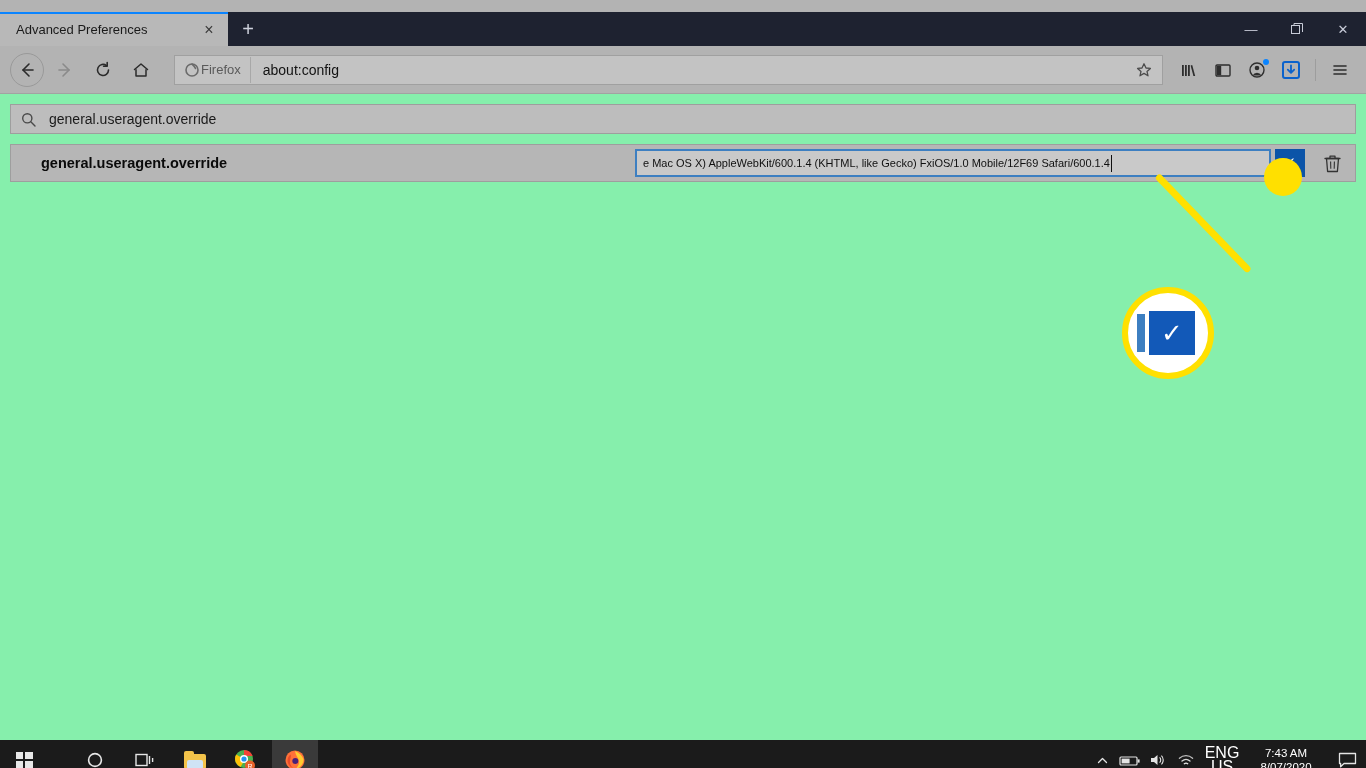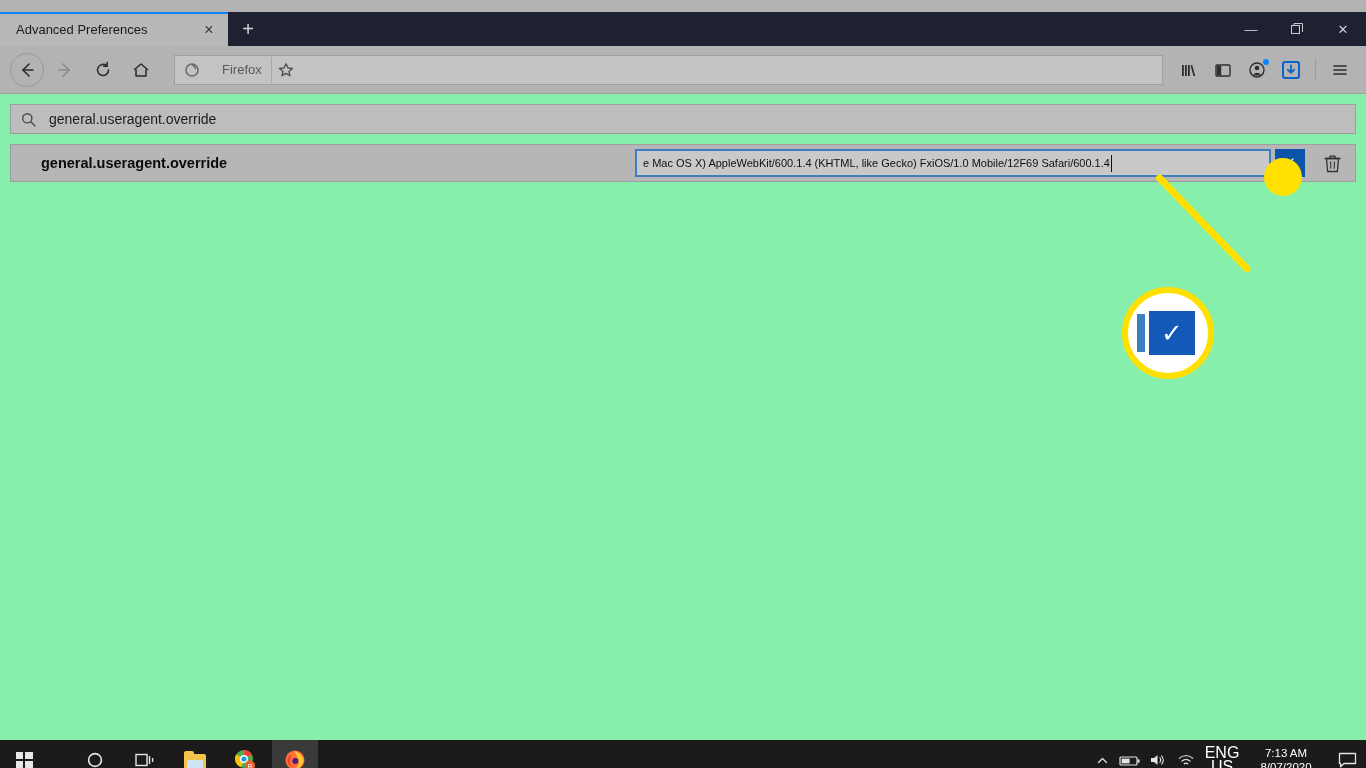--- a/index.html
+++ b/index.html
@@ -70,21 +70,21 @@
   .navbtn.disabled { color: #8a8a8a; }
 
   .urlbar {
     flex: 1; height: 30px; margin: 0 10px 0 12px;
     background: #c3c3c3;
     border: 1px solid #a0a0a0;
     display: flex; align-items: center;
     padding: 0 4px;
   }
   .identity {
-    display: flex; align-items: center; gap: 23px;
+    display: flex; align-items: center; gap: 2px;
     padding: 0 9px 0 6px; height: 26px;
     border-right: 1px solid #a8a8a8;
     color: #5a5a5a; font-size: 13px;
   }
   .url-text {
     flex: 1; padding-left: 12px;
     font-size: 14px; color: #121212;
     white-space: nowrap; overflow: hidden;
   }
   .star {
@@ -337,20 +337,21 @@
     </div>
 
     <div class="urlbar">
       <div class="identity">
         <svg width="14" height="14" viewBox="0 0 14 14">
           <circle cx="7" cy="7" r="6" fill="none" stroke="#6b6b6b" stroke-width="1.6"></circle>
           <path d="M7 1.2 C9 3 10 4 10.5 5.5" fill="none" stroke="#6b6b6b" stroke-width="1.6" stroke-linecap="round"></path>
         </svg>
         <span>Firefox</span>
       </div>
+      <div class="url-text">about:config</div>
       <div class="star">
         <svg width="16" height="16" viewBox="0 0 16 16">
           <path d="M8 1.8 L10 6 L14.4 6.4 L11 9.4 L12 13.8 L8 11.4 L4 13.8 L5 9.4 L1.6 6.4 L6 6 Z" fill="none" stroke="#4c4c4c" stroke-width="1.3" stroke-linejoin="round"></path>
         </svg>
       </div>
     </div>
 
     <div class="toolbar-icons">
       <div class="ticon">
         <svg width="18" height="18" viewBox="0 0 18 18">
@@ -513,21 +514,21 @@
           <path d="M2.4 5.2 A10 10 0 0 1 15.6 5.2" fill="none" stroke="#bdbdbd" stroke-width="1.3" stroke-linecap="round"></path>
           <path d="M5 8 A6.2 6.2 0 0 1 13 8" fill="none" stroke="#d8d8d8" stroke-width="1.3" stroke-linecap="round"></path>
           <path d="M7.3 10.7 A2.8 2.8 0 0 1 10.7 10.7" fill="none" stroke="#e8e8e8" stroke-width="1.3" stroke-linecap="round"></path>
         </svg>
       </div>
       <div class="lang">
         <span>ENG</span>
         <span>US</span>
       </div>
       <div class="clock">
-        <span>7:13 AM</span>
+        <span>7:43 AM</span>
         <span>8/07/2020</span>
       </div>
       <div class="actioncenter">
         <svg width="19" height="17" viewBox="0 0 19 17">
           <path d="M1.5 1.5 H17.5 V11.5 H6 L2.6 14.8 V11.5 H1.5 Z" fill="none" stroke="#e4e4e4" stroke-width="1.3" stroke-linejoin="round"></path>
         </svg>
       </div>
     </div>
   </div>
 

